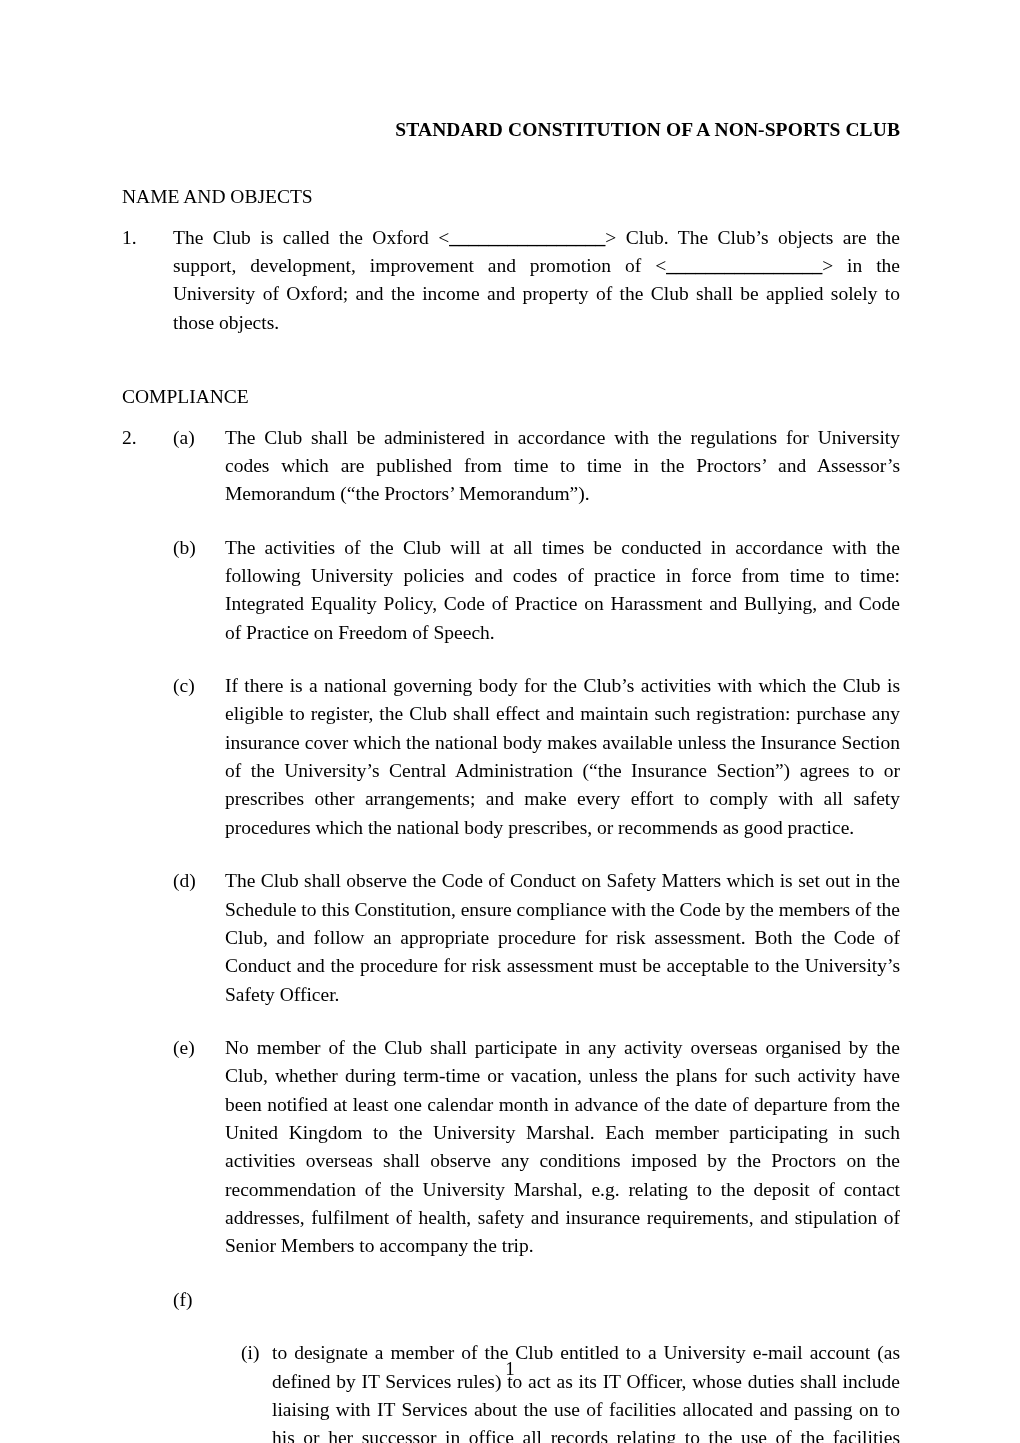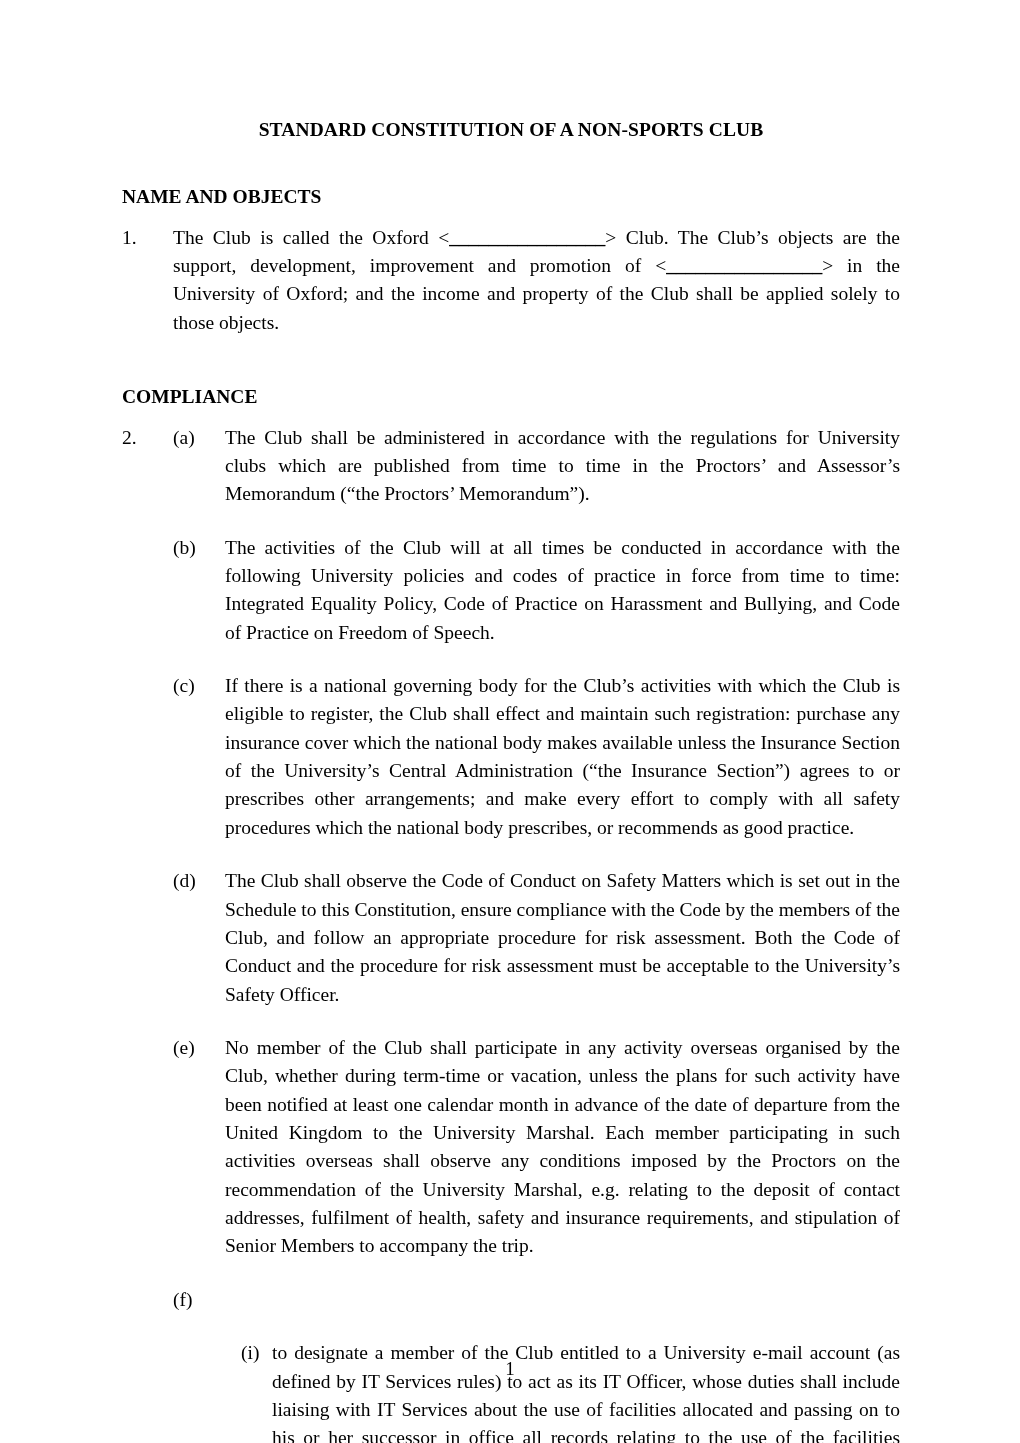--- a/index.html
+++ b/index.html
@@ -17,29 +17,29 @@
     box-sizing: border-box;
     overflow: hidden;
   }
   .content {
     position: absolute;
     left: 122px;
     top: 118px;
     width: 778px;
   }
   .doc-title {
-    text-align: center;
+    text-align: right;
     font-weight: bold;
     font-size: 19.5px;
     letter-spacing: 0.1px;
     line-height: 1.25;
     margin: 0 0 42px 0;
   }
   .section-heading {
-    font-weight: bold;
+    font-weight: normal;
     font-size: 19.5px;
     margin: 0 0 14px 0;
     line-height: 1.3;
   }
   .section-heading.compliance {
     margin-top: 47px;
   }
   
   .clause {
     display: flex;
@@ -116,21 +116,21 @@
     <div class="clause clause-1-wrap">
       <span class="num">1.</span>
       <span class="body-text">The Club is called the Oxford &lt;<span class="blank-field">________________</span>&gt; Club. The Club’s objects are the support, development, improvement and promotion of &lt;<span class="blank-field">________________</span>&gt; in the University of Oxford; and the income and property of the Club shall be applied solely to those objects.</span>
     </div>
 
     <h2 class="section-heading compliance">COMPLIANCE</h2>
 
     <div class="subclause">
       <span class="num">2.</span>
       <span class="marker">(a)</span>
-      <span class="body-text">The Club shall be administered in accordance with the regulations for University clubs which are published from time to time in the Proctors’ and Assessor’s Memorandum (“the Proctors’ Memorandum”).</span>
+      <span class="body-text">The Club shall be administered in accordance with the regulations for University codes which are published from time to time in the Proctors’ and Assessor’s Memorandum (“the Proctors’ Memorandum”).</span>
     </div>
 
     <div class="subclause">
       <span class="indent-pad"></span>
       <span class="marker">(b)</span>
       <span class="body-text">The activities of the Club will at all times be conducted in accordance with the following University policies and codes of practice in force from time to time: Integrated Equality Policy, Code of Practice on Harassment and Bullying, and Code of Practice on Freedom of Speech.</span>
     </div>
 
     <div class="subclause">
       <span class="indent-pad"></span>

